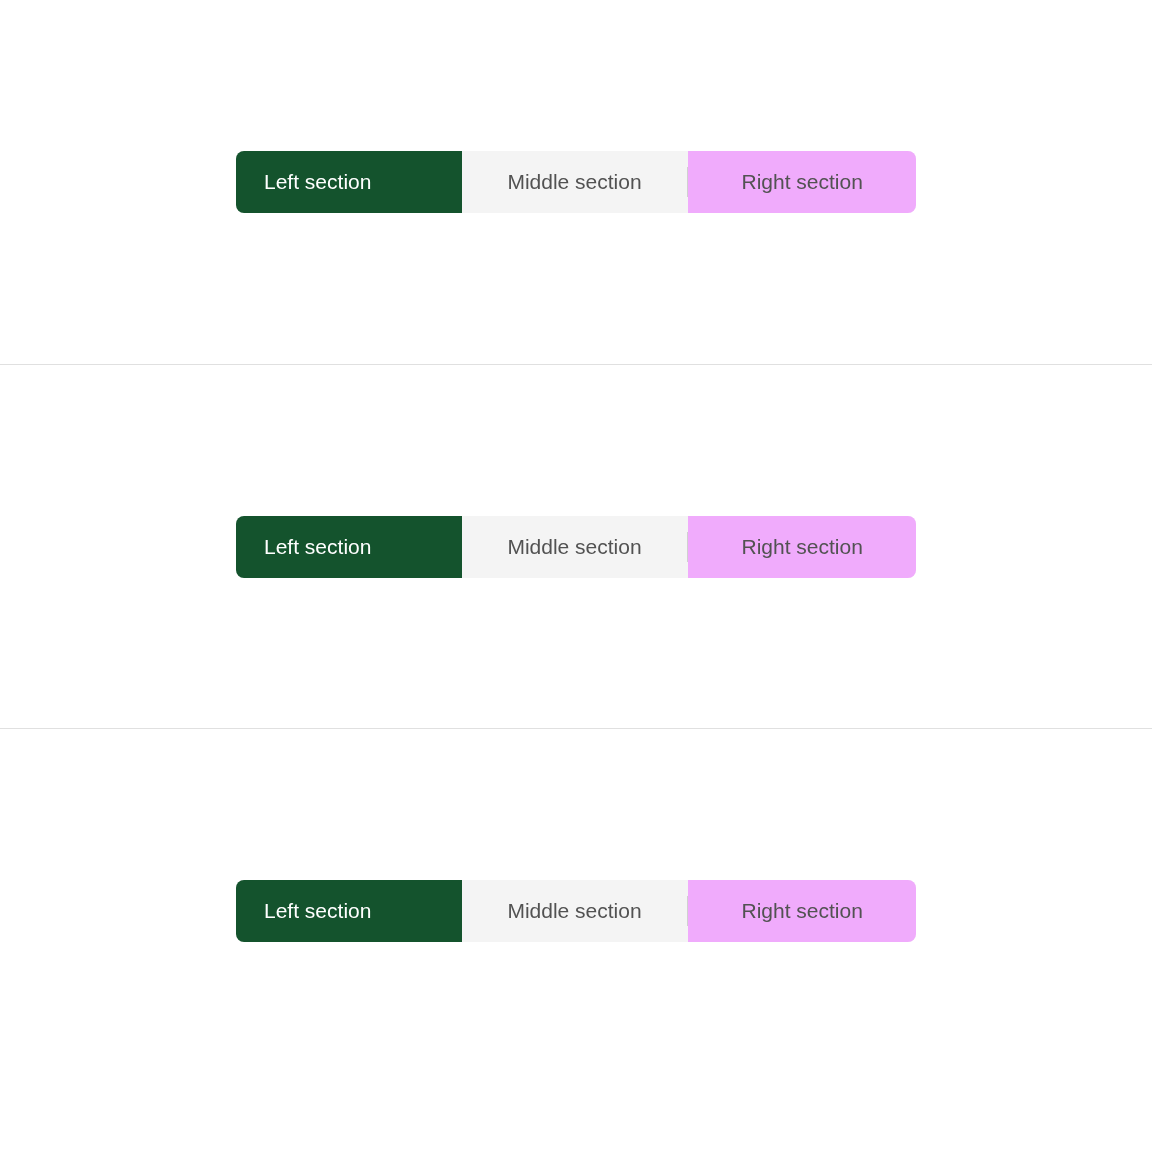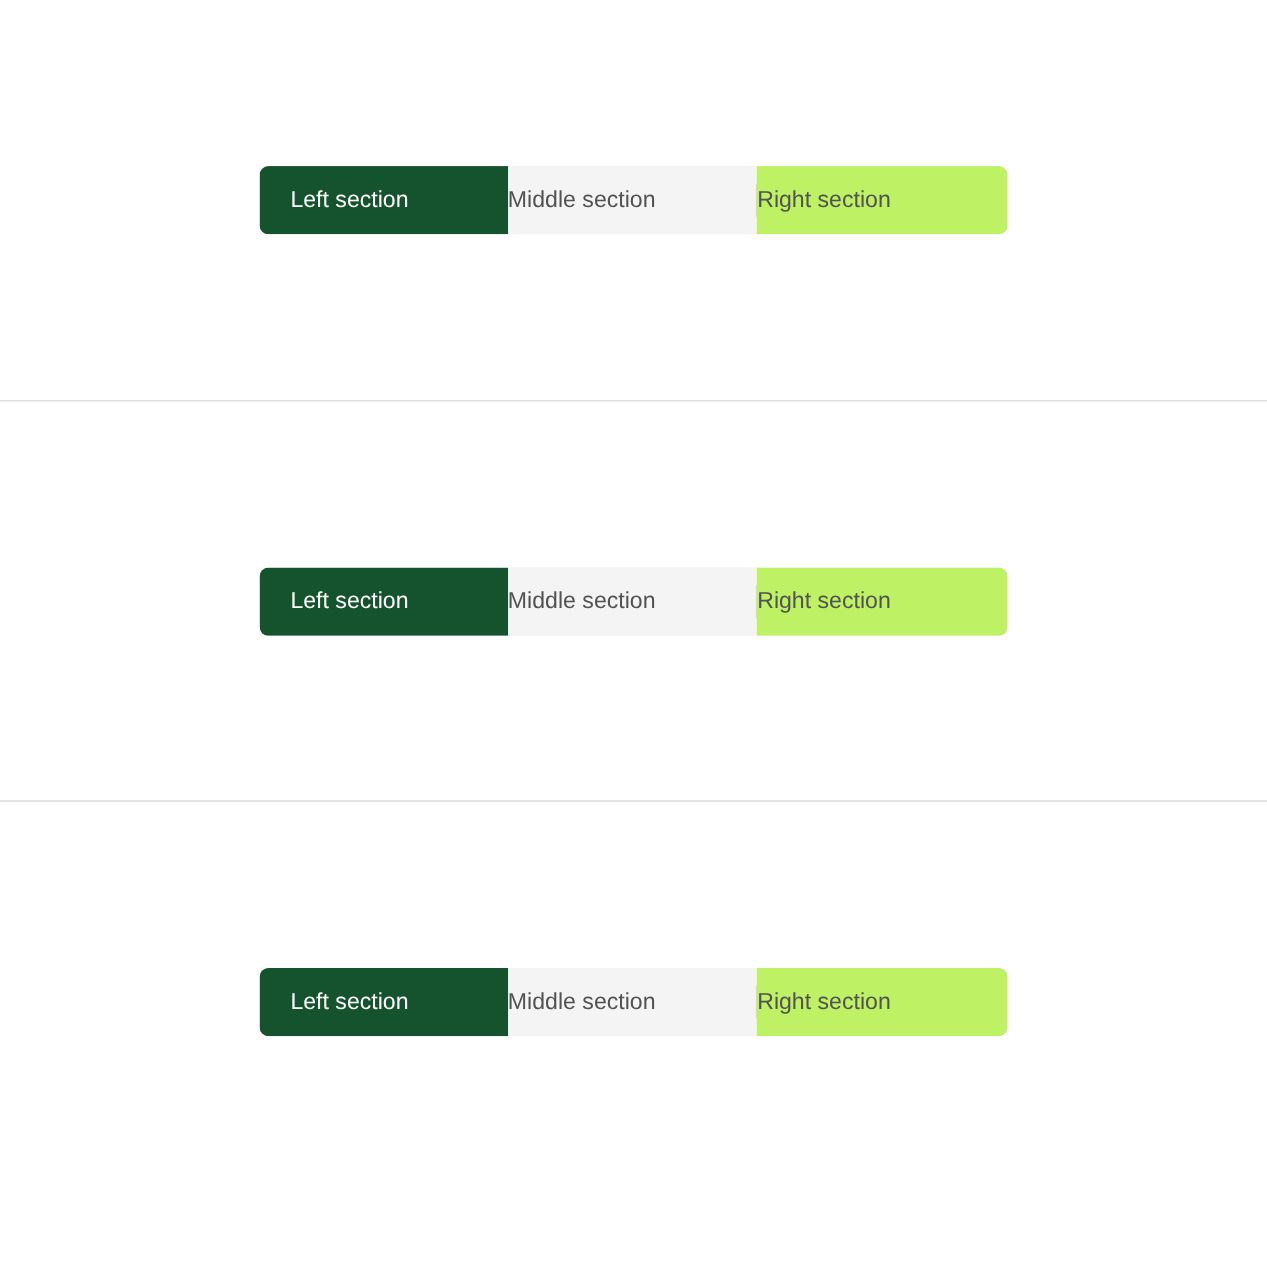--- a/index.html
+++ b/index.html
@@ -51,20 +51,21 @@
       width: 680px;
       height: 62px;
       border-radius: 8px;
       overflow: hidden;
       background-color: #f4f4f4;
     }
     
     .segment {
       display: flex;
       align-items: center;
+      justify-content: center;
       height: 100%;
       font-size: 21px;
       position: relative;
     }
     
     .segment-left {
       width: 226px;
       background-color: #14532d;
       color: #ffffff;
       justify-content: flex-start;
@@ -72,21 +73,21 @@
     }
     
     .segment-middle {
       width: 226px;
       background-color: #f4f4f4;
       color: #525252;
     }
     
     .segment-right {
       width: 228px;
-      background-color: #bef264;
+      background-color: #f0abfc;
       color: #525252;
     }
     
     .divider {
       width: 1px;
       height: 30px;
       background-color: #d0d0d0;
       align-self: center;
     }
   </style>

